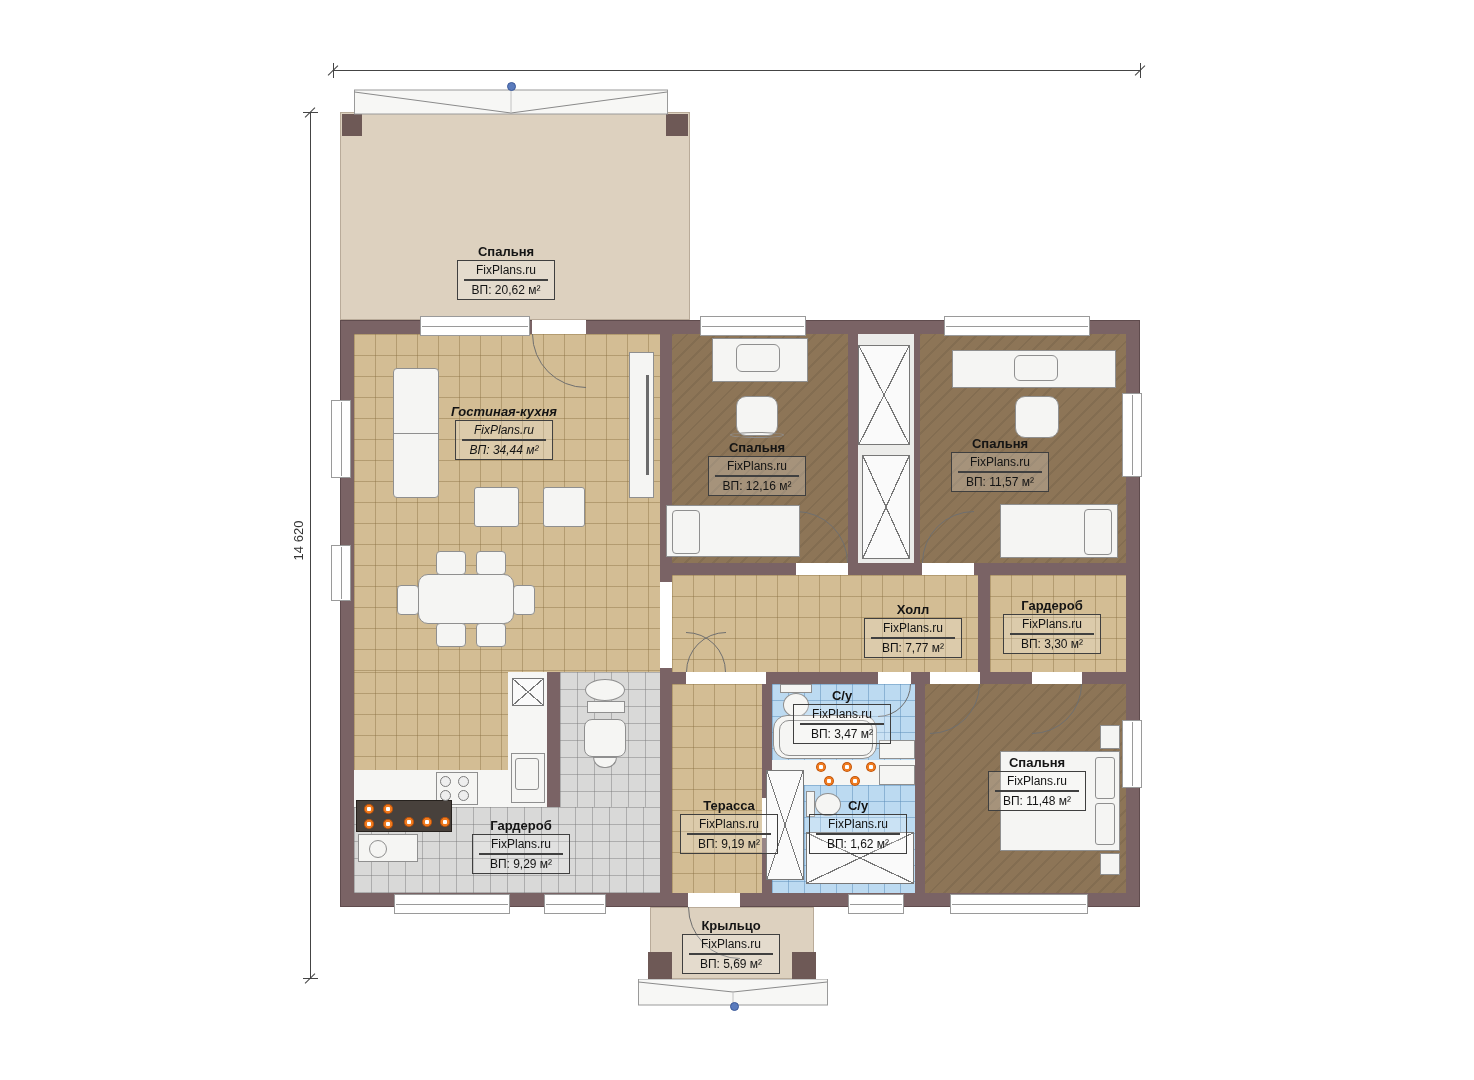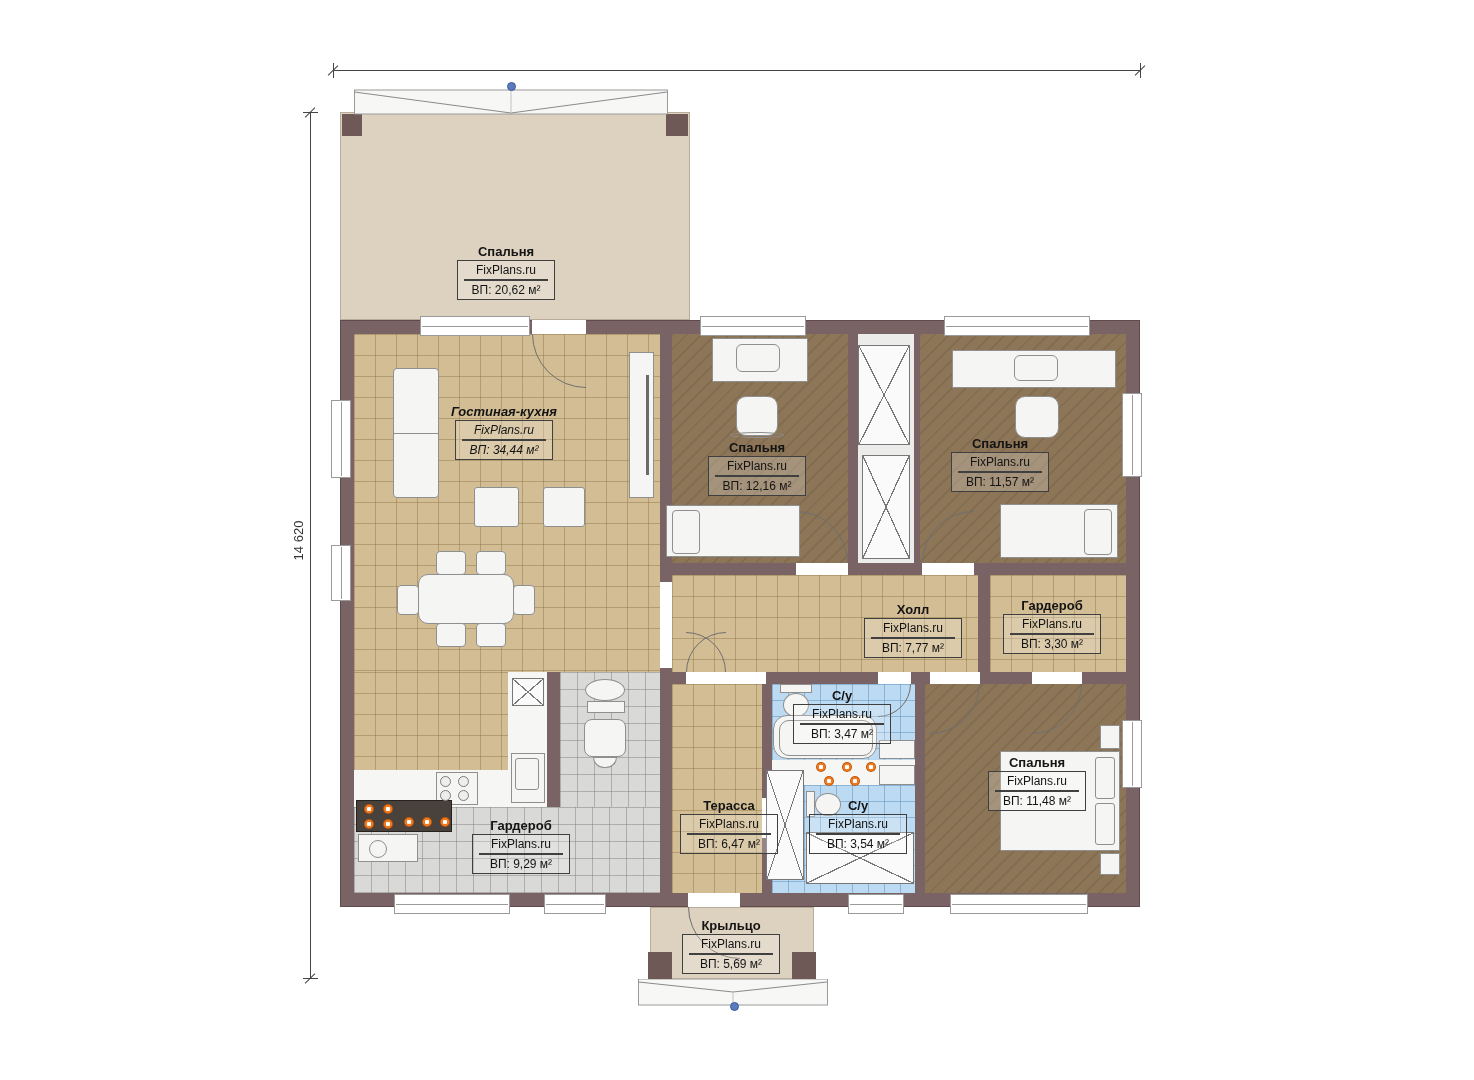--- a/index.html
+++ b/index.html
@@ -283,35 +283,35 @@
     <div class="rname">С/у</div>
     <div class="rbox">
       <div class="wm">FixPlans.ru</div>
       <div class="ar">ВП: 3,47 м²</div>
     </div>
   </div>
   <div class="rlabel" style="left:858px;top:798px;">
     <div class="rname">С/у</div>
     <div class="rbox">
       <div class="wm">FixPlans.ru</div>
-      <div class="ar">ВП: 3,54 м²</div>
+      <div class="ar">ВП: 1,62 м²</div>
     </div>
   </div>
   <div class="rlabel" style="left:1037px;top:755px;">
     <div class="rname">Спальня</div>
     <div class="rbox">
       <div class="wm">FixPlans.ru</div>
       <div class="ar">ВП: 11,48 м²</div>
     </div>
   </div>
   <div class="rlabel" style="left:729px;top:798px;">
     <div class="rname">Терасса</div>
     <div class="rbox">
       <div class="wm">FixPlans.ru</div>
-      <div class="ar">ВП: 6,47 м²</div>
+      <div class="ar">ВП: 9,19 м²</div>
     </div>
   </div>
   <div class="rlabel" style="left:521px;top:818px;">
     <div class="rname">Гардероб</div>
     <div class="rbox">
       <div class="wm">FixPlans.ru</div>
       <div class="ar">ВП: 9,29 м²</div>
     </div>
   </div>
   <div class="rlabel" style="left:731px;top:918px;">

